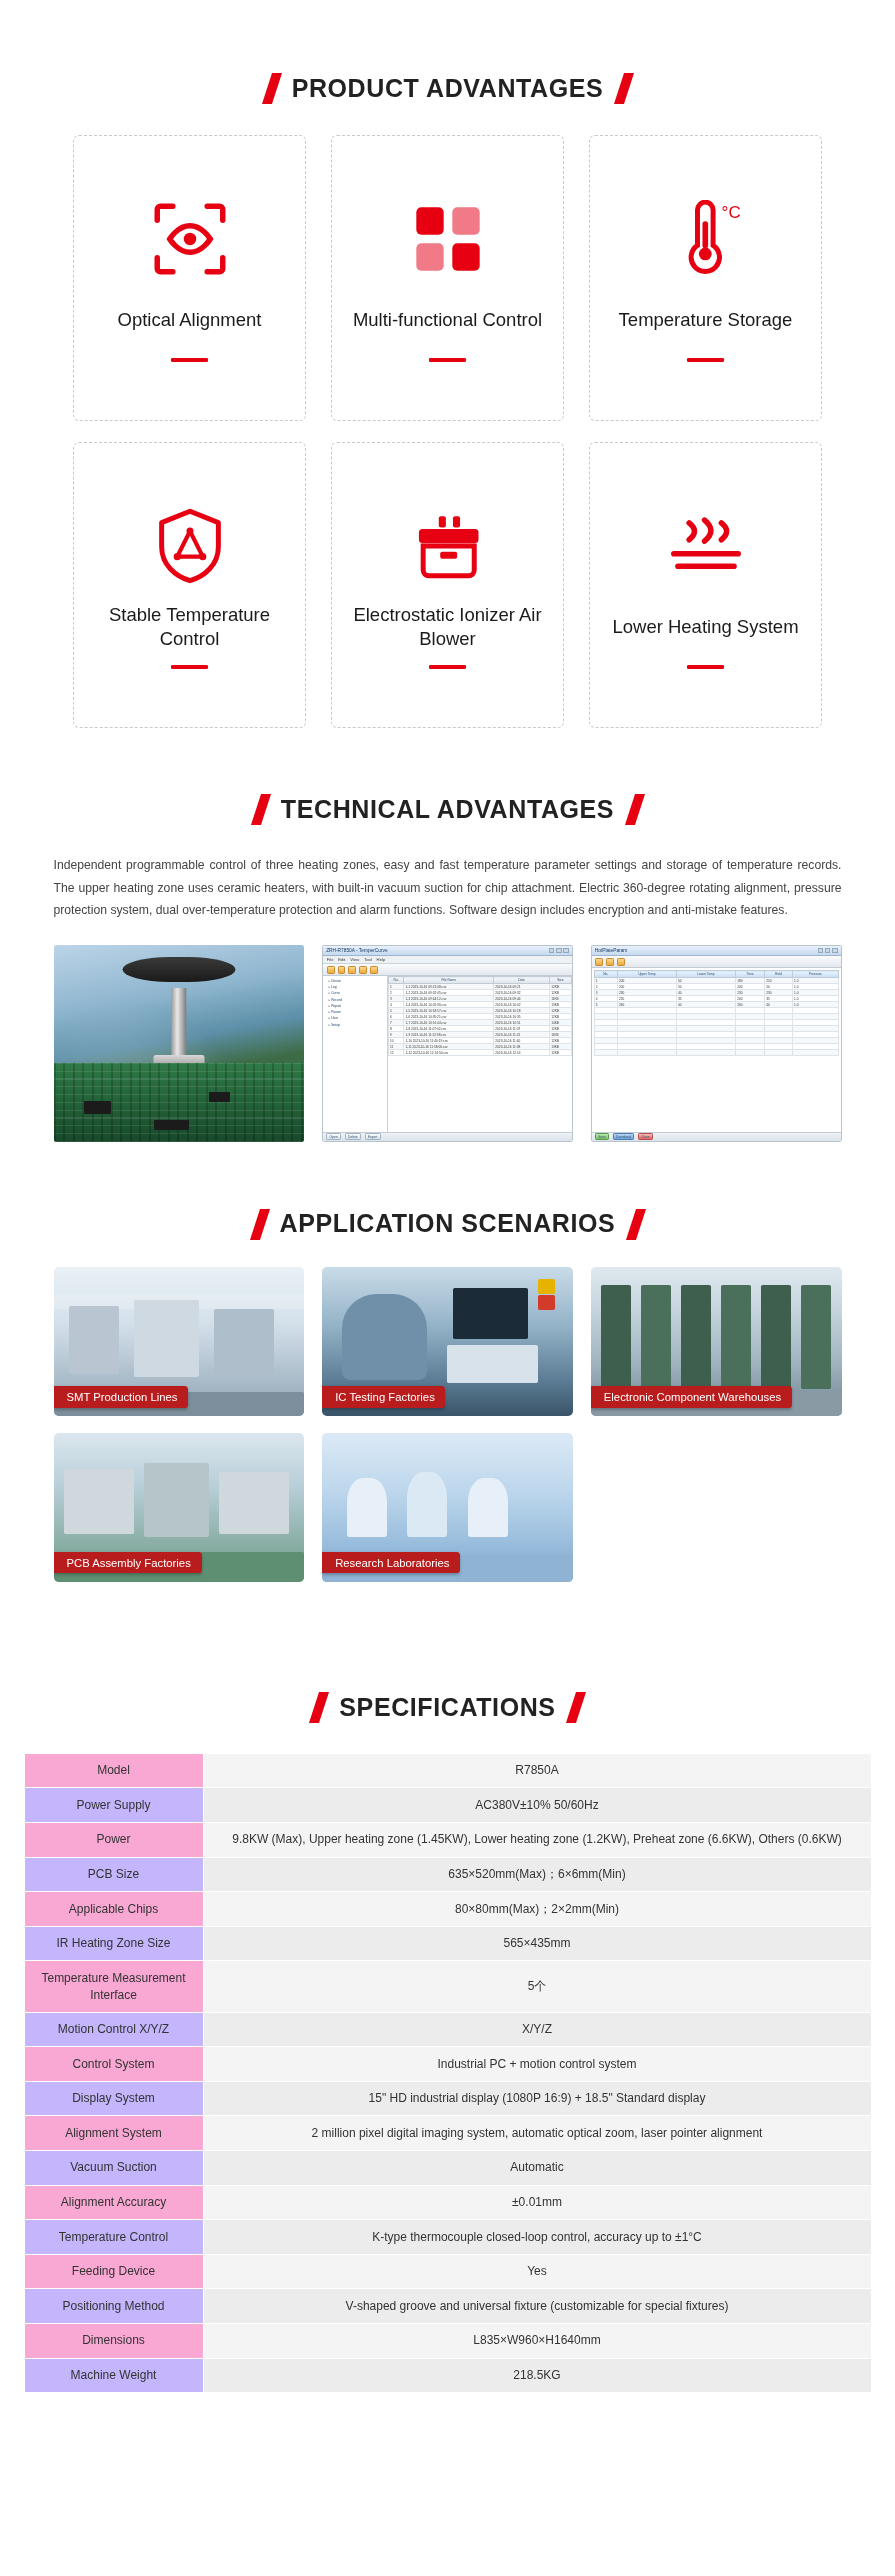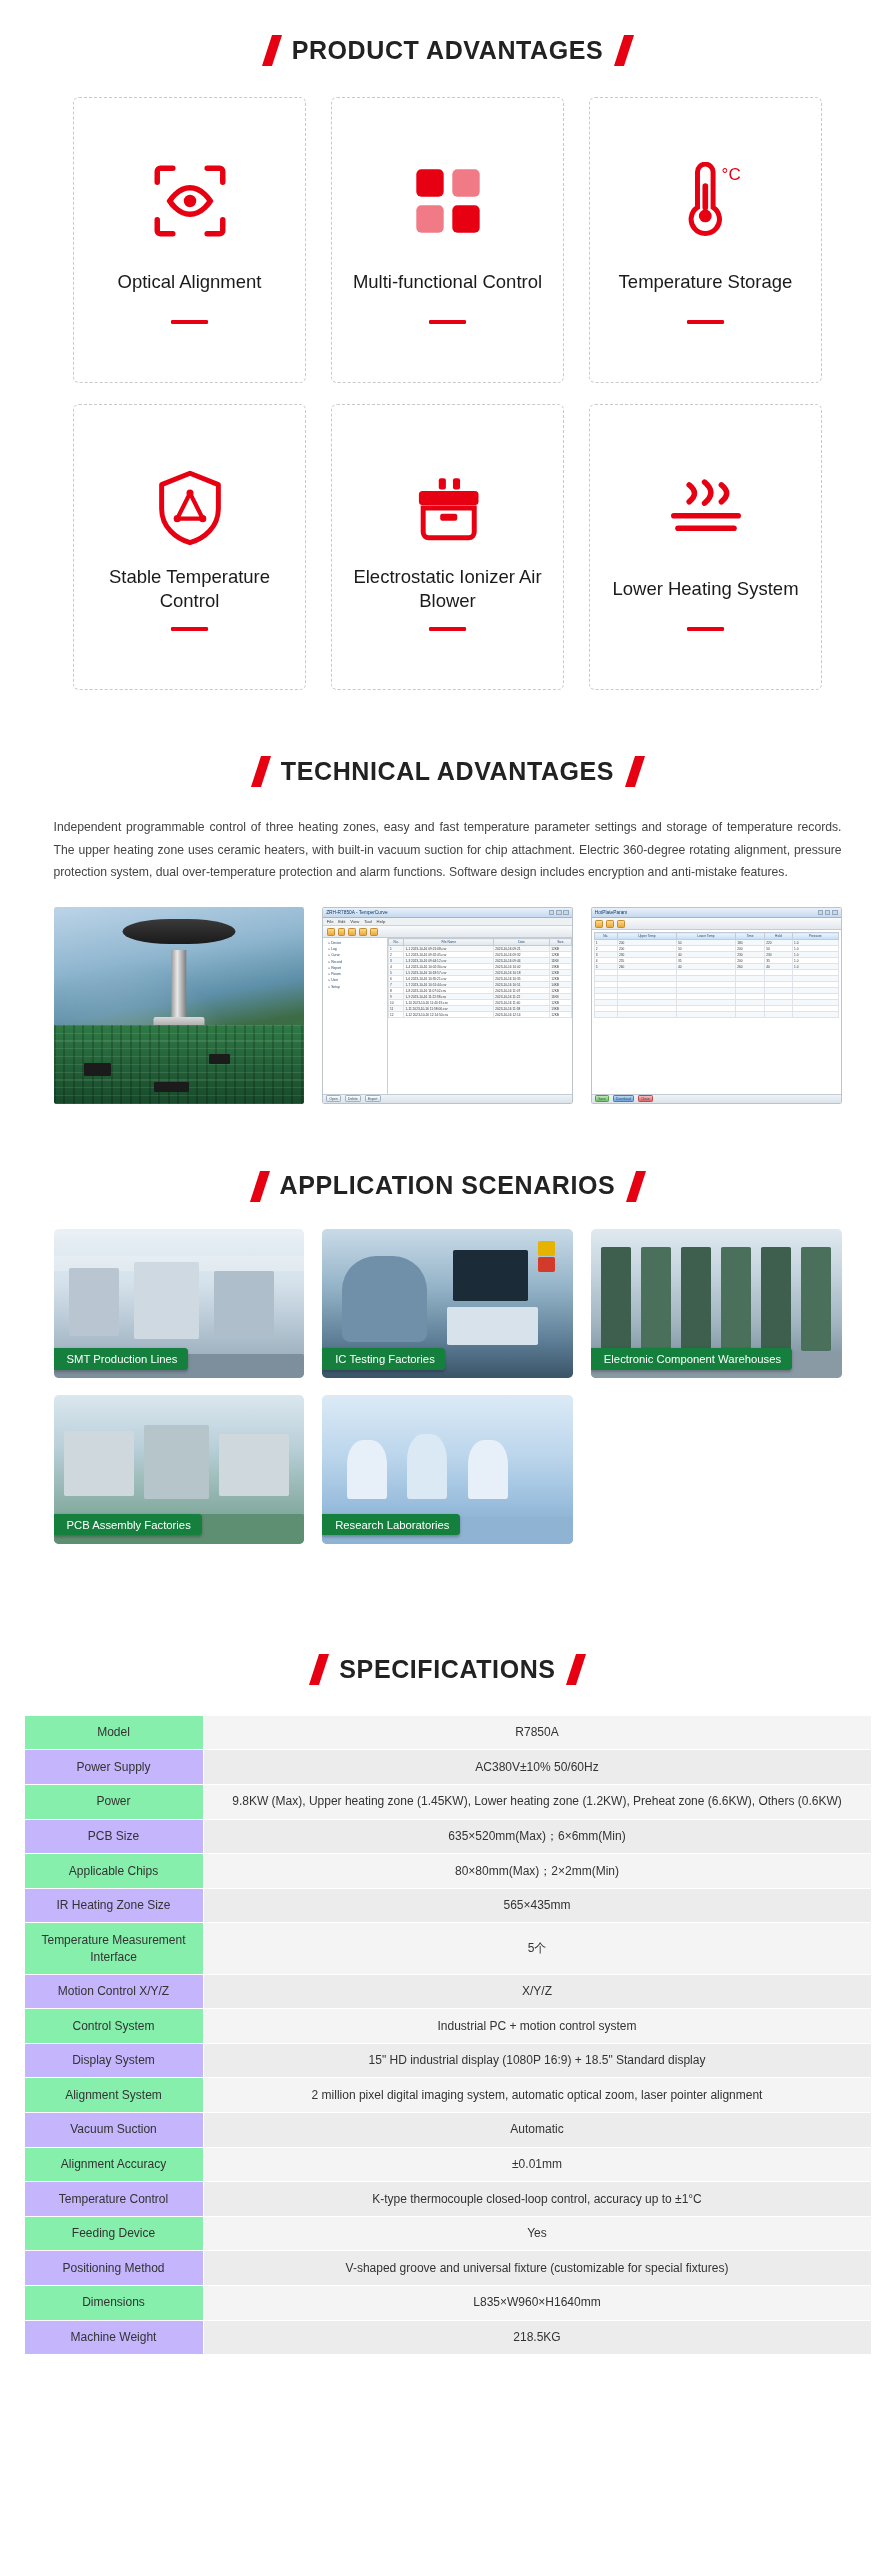--- a/index.html
+++ b/index.html
@@ -40,20 +40,21 @@
     letter-spacing: 0.6px;
     color: #222222;
     margin: 0;
     line-height: 1.1;
     white-space: nowrap;
   }
 
   
   .adv-wrap {
     padding-top: 35px;
+    margin-top: 38px;
   }
   .adv-grid {
     display: grid;
     grid-template-columns: repeat(3, 233px);
     gap: 21px 25px;
     justify-content: center;
     margin-top: 31px;
   }
   .adv-card {
     border: 1.2px dashed #c9c9c9;
@@ -265,21 +266,21 @@
   }
   .app-card {
     position: relative;
     height: 149px;
     border-radius: 4.8px;
     overflow: hidden;
   }
   .app-caption {
     position: absolute;
     left: 0; bottom: 8.4px;
-    background: #15803d;
+    background: #b91c1c;
     color: #ffffff;
     font-size: 11.3px;
     padding: 4.8px 10.7px 4.8px 13px;
     border-radius: 0 3.6px 3.6px 0;
     white-space: nowrap;
     max-width: 96%;
     box-shadow: 0 1.2px 3px rgba(0,0,0,.25);
   }
   
   .scene { position: absolute; inset: 0; }
@@ -326,21 +327,21 @@
     color: #2b2b2b;
   }
   .spec-table tr { }
   .spec-table td {
     border: 0.6px solid #ffffff;
     padding: 8.4px 6px;
     line-height: 1.4;
   }
   .spec-table td.k {
     width: 179px;
-    background: #86efac;
+    background: #f9a8d4;
     text-align: center;
     color: #333333;
   }
   .spec-table td.v {
     background: #f4f4f4;
     text-align: center;
     color: #333333;
   }
   .spec-table tr.alt td.k { background: #c4b5fd; }
   .spec-table tr.alt td.v { background: #ececec; }

